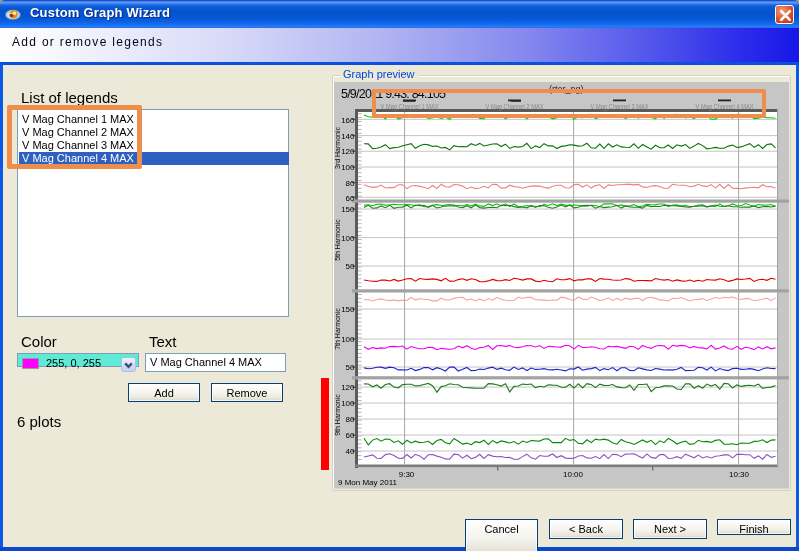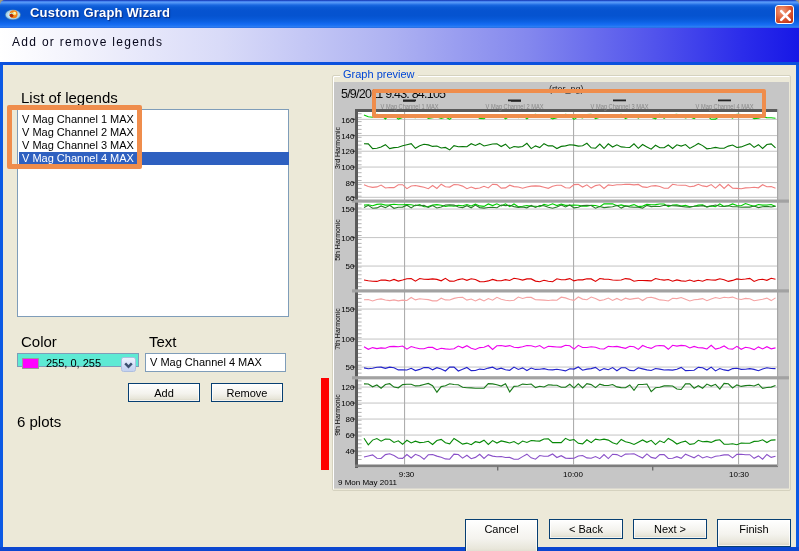--- a/index.html
+++ b/index.html
@@ -27,21 +27,21 @@
 #combobtn{left:103px;top:2.5px;width:15px;height:15px;border:1px solid #aebfe0;border-radius:2.5px;
 background:linear-gradient(180deg,#eef3fd 0%,#dbe5fa 40%,#ccd9f4 70%,#c4d2f0 100%)}
 #textinput{left:145px;top:353px;width:141px;height:19px;background:#fff;border:1px solid #7f9db9;font-size:11px;line-height:17px;padding-left:4px}
 .btn{border:1px solid #073f72;border-radius:0;background:linear-gradient(180deg,#ffffff 0%,#f4f3ee 55%,#e8e6da 85%,#d8d4c4 100%);
 font-size:11px;color:#000;text-align:center;box-shadow:inset 0 0 0 1px rgba(255,255,255,.7)}
 #addbtn{left:128px;top:383px;width:72px;height:19px;line-height:18px}
 #rembtn{left:211px;top:383px;width:72px;height:19px;line-height:18px}
 #cancelbtn{left:465px;top:519px;width:73px;height:36px;line-height:19px}
 #backbtn{left:549px;top:519px;width:74px;height:20px;line-height:19px}
 #nextbtn{left:633px;top:519px;width:74px;height:20px;line-height:19px}
-#finishbtn{left:717px;top:519px;width:74px;height:28px;line-height:19px}
+#finishbtn{left:717px;top:519px;width:74px;height:16px;line-height:19px}
 #groupbox{left:332px;top:75px;width:459px;height:416px;border:1px solid #d5d2bf;border-radius:2px;box-shadow:inset 1px 1px 0 #fff}
 #gblabel{left:340px;top:68px;font-size:11px;color:#0046d5;background:#ece9d8;padding:0 3px}
 #redbar{left:321px;top:378px;width:8px;height:92px;background:#fe0000}
 .orect{border:5px solid #ef8d4c;border-radius:2px}
 #orect1{left:7px;top:105px;width:135px;height:64px}
 #orect2{left:372px;top:89px;width:394px;height:29px;border-width:4px}
 </style></head><body>
 <div class="abs" style="left:0;top:0;width:10px;height:10px;background:#a29a7c"></div>
 <div class="abs" style="left:789px;top:0;width:10px;height:10px;background:#a29a7c"></div>
 <div class="abs" id="titlebar"></div>

